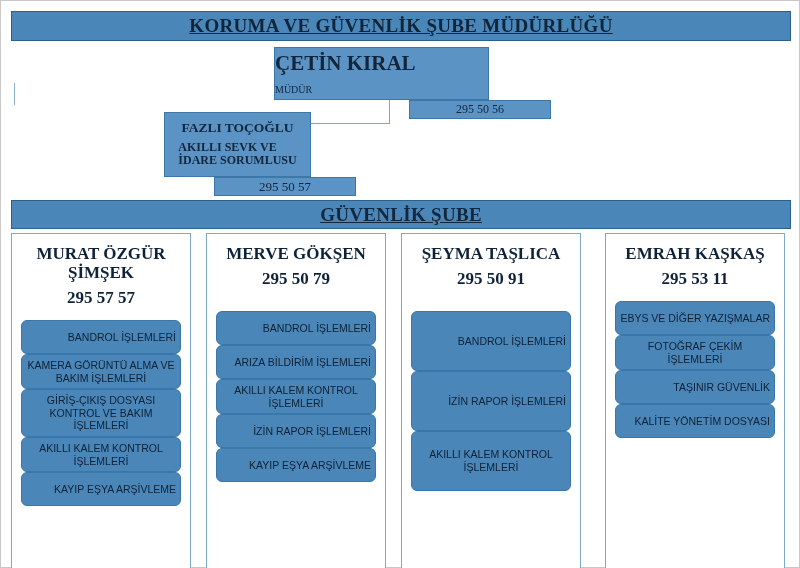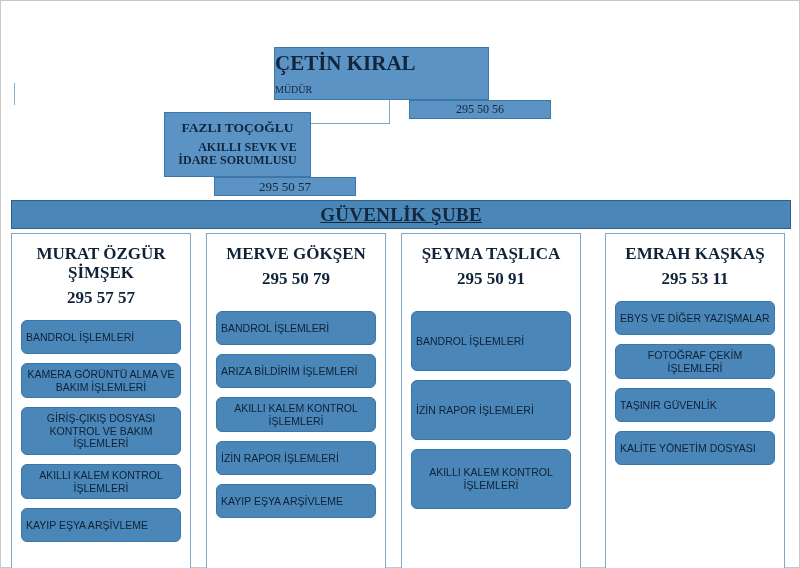--- a/index.html
+++ b/index.html
@@ -99,21 +99,21 @@
     left: 163px;
     top: 111px;
     width: 147px;
     height: 65px;
     background: #5b93c4;
     border: 1px solid #3b77a8;
     display: flex;
     flex-direction: column;
     align-items: center;
     justify-content: center;
-    text-align: right;
+    text-align: left;
     padding: 0 3px;
   }
   #deputy-name {
     font-size: 13.5px;
     font-weight: bold;
     color: #11263c;
     line-height: 1.1;
   }
   #deputy-role {
     font-size: 12px;
@@ -200,37 +200,37 @@
   .task {
     background: #4a86b8;
     border: 1px solid #3877aa;
     border-radius: 6px;
     color: #0e2135;
     font-size: 10.5px;
     font-family: "Liberation Sans", sans-serif;
     text-align: center;
     display: flex;
     align-items: center;
-    justify-content: flex-start;
-    margin-bottom: 9px;
+    justify-content: flex-end;
     padding: 4px 4px;
     box-sizing: border-box;
     line-height: 1.2;
   }
   .task span { display: block; }
   .t-h1 { min-height: 34px; }
   .t-h2 { min-height: 34px; }
   .t-h4 { min-height: 60px; }
   .task-spacer-top { margin-top: 22px; }
 </style>
 </head>
 <body>
 
 <div id="canvas">
 
+  <div class="banner" id="top-banner">KORUMA VE GÜVENLİK ŞUBE MÜDÜRLÜĞÜ</div>
 
   <div class="line" id="line-v-left"></div>
   <div class="line" id="line-v-director"></div>
   <div class="line" id="line-h-director"></div>
 
   <div class="box" id="director-box">
     <div id="director-name">ÇETİN KIRAL</div>
     <div id="director-title">MÜDÜR</div>
   </div>
 

